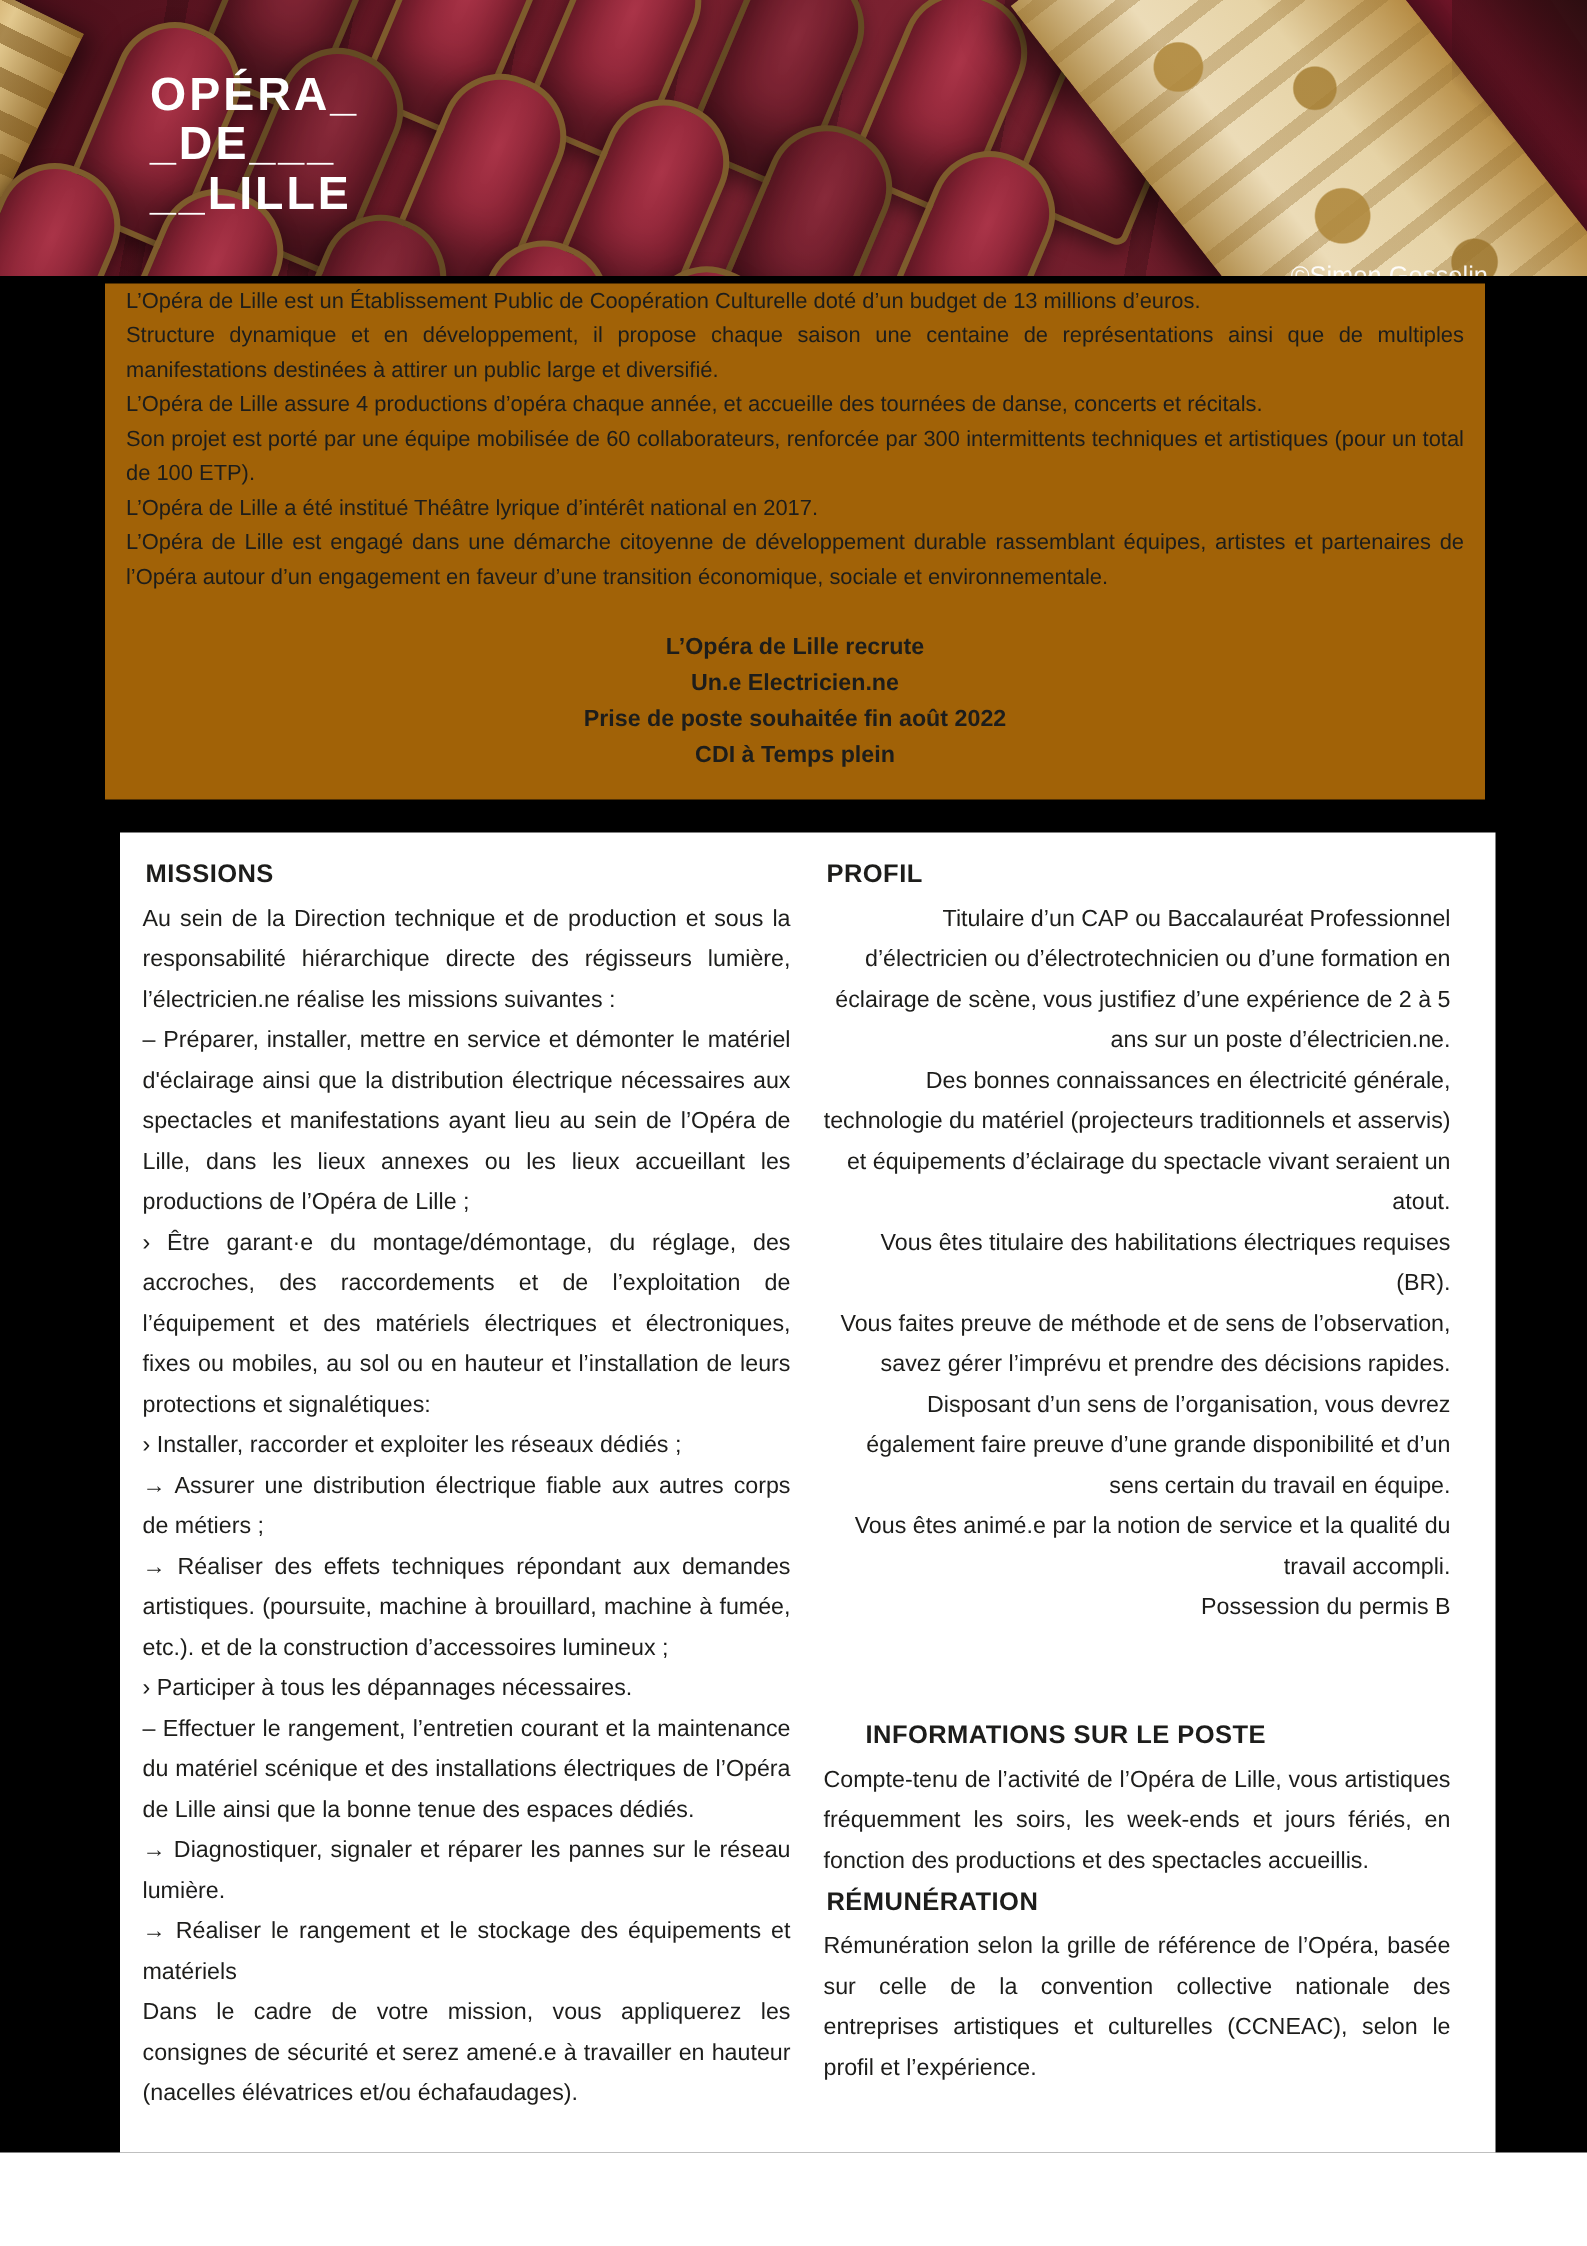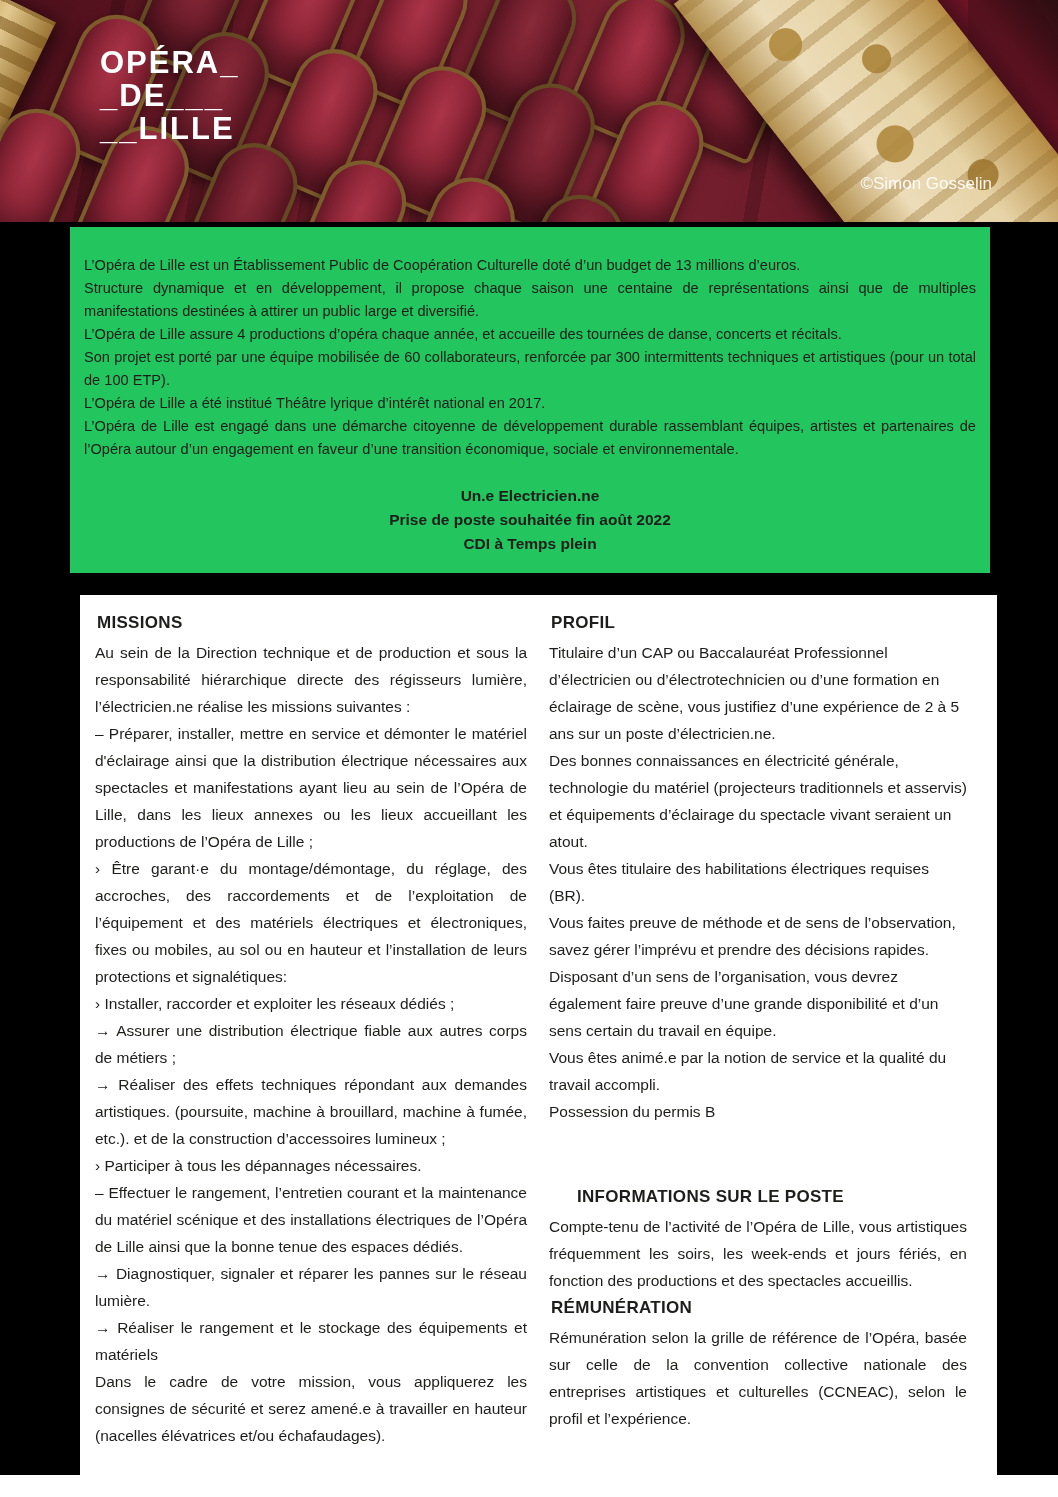--- a/index.html
+++ b/index.html
@@ -1,20 +1,20 @@
 <!DOCTYPE html>
 <html lang="fr"><head>
 <meta charset="utf-8">
 <style>
   html,body{margin:0;padding:0;background:#ffffff;}
   body{width:1058px;font-family:"Liberation Sans","DejaVu Sans",sans-serif;-webkit-font-smoothing:antialiased;}
   .page{position:relative;width:1058px;height:1497px;background:#ffffff;overflow:hidden;}
 
   
-  .hero{position:relative;width:1058px;height:222px;overflow:hidden;
+  .hero{position:relative;width:1058px;height:184px;overflow:hidden;
         background:
           repeating-linear-gradient(100deg, rgba(0,0,0,.18) 0 14px, rgba(0,0,0,0) 14px 110px),
           linear-gradient(115deg,#4a0f1a 0%, #6d1a28 28%, #7c2231 55%, #5d1522 100%);}
   .seat-row{position:absolute;display:flex;gap:26px;}
   .seat{width:76px;height:138px;border-radius:40px 40px 8px 8px;
         background:radial-gradient(ellipse at 50% 32%, #aa3448 0%, #8c2436 52%, #671726 100%);
         border:4px solid #7d5c2c;box-shadow:0 6px 14px rgba(0,0,0,.45), inset 0 -30px 30px rgba(0,0,0,.35);
         transform:rotate(14deg);}
   .seat.dim{filter:brightness(.8);}
   .row1{top:-34px;left:150px;transform:rotate(9deg);}
@@ -41,33 +41,33 @@
         transform:rotate(-34deg);
         background:linear-gradient(90deg,#7e1227 0%, #97203a 45%, #5c0d1d 100%);}
   .corner-dark{position:absolute;right:0;top:0;width:90px;height:120px;
         background:linear-gradient(225deg,#2c0d10 0%, rgba(44,13,16,0) 70%);}
   .logo{position:absolute;left:100px;top:46px;color:#ffffff;font-weight:700;
         font-size:31px;line-height:33px;letter-spacing:2px;}
   .photo-credit{position:absolute;right:66px;top:174px;color:rgba(255,255,255,.92);font-size:17px;}
 
   
   .black-band{background:#000000;padding-top:5px;}
-  .intro-box{background:#22c55e;margin:0 68px 0 70px;padding:27px 14px 17px 14px;
+  .intro-box{background:#a16207;margin:0 68px 0 70px;padding:1px 14px 17px 14px;
         color:#1d1d1b;font-size:14.6px;line-height:23px;}
   .intro-box p{margin:0;text-align:justify;}
   .announcement{margin-top:23px;text-align:center;font-weight:700;font-size:15.5px;line-height:24px;color:#1d1d1b;}
   .announcement div{margin:0;}
 
   .columns-box{background:#ffffff;margin:22px 61px 0 80px;padding:14px 30px 26px 15px;
         display:flex;gap:22px;color:#1d1d1b;min-height:812px;box-sizing:border-box;}
   .col{font-size:15.5px;line-height:27px;}
   .col-left{width:432px;flex:0 0 432px;}
   .col-right{flex:1;}
   .sec-title{font-weight:700;font-size:17px;letter-spacing:.3px;margin:0 0 3px 2px;}
-  .col p{margin:0;}
+  .col p{margin:0;text-align:right;}
   .col p.justify{text-align:justify;}
   .col p.bold{font-weight:400;}
   .gap1{margin-top:27px;}
   .gap15{margin-top:40px;}
   .gap2{margin-top:55px;}
   .head-gap1{margin-bottom:3px;}
   .head-gap2{margin-top:58px;margin-bottom:3px;margin-left:28px;}
 </style>
 </head>
 <body>
@@ -115,20 +115,21 @@
   <div class="black-band">
 
     <section class="intro-box">
       <p>L’Opéra de Lille est un Établissement Public de Coopération Culturelle doté d’un budget de 13 millions d’euros.</p>
       <p>Structure dynamique et en développement, il propose chaque saison une centaine de représentations ainsi que de multiples manifestations destinées à attirer un public large et diversifié.</p>
       <p>L’Opéra de Lille assure 4 productions d’opéra chaque année, et accueille des tournées de danse, concerts et récitals.</p>
       <p>Son projet est porté par une équipe mobilisée de 60 collaborateurs, renforcée par 300 intermittents techniques et artistiques (pour un total de 100 ETP).</p>
       <p>L’Opéra de Lille a été institué Théâtre lyrique d’intérêt national en 2017.</p>
       <p>L’Opéra de Lille est engagé dans une démarche citoyenne de développement durable rassemblant équipes, artistes et partenaires de l’Opéra autour d’un engagement en faveur d’une transition économique, sociale et environnementale.</p>
       <div class="announcement">
+        <div>L’Opéra de Lille recrute</div>
         <div>Un.e Electricien.ne</div>
         <div>Prise de poste souhaitée fin août 2022</div>
         <div>CDI à Temps plein</div>
       </div>
     </section>
 
     <section class="columns-box">
 
       <div class="col col-left">
         <h2 class="sec-title">MISSIONS</h2>

